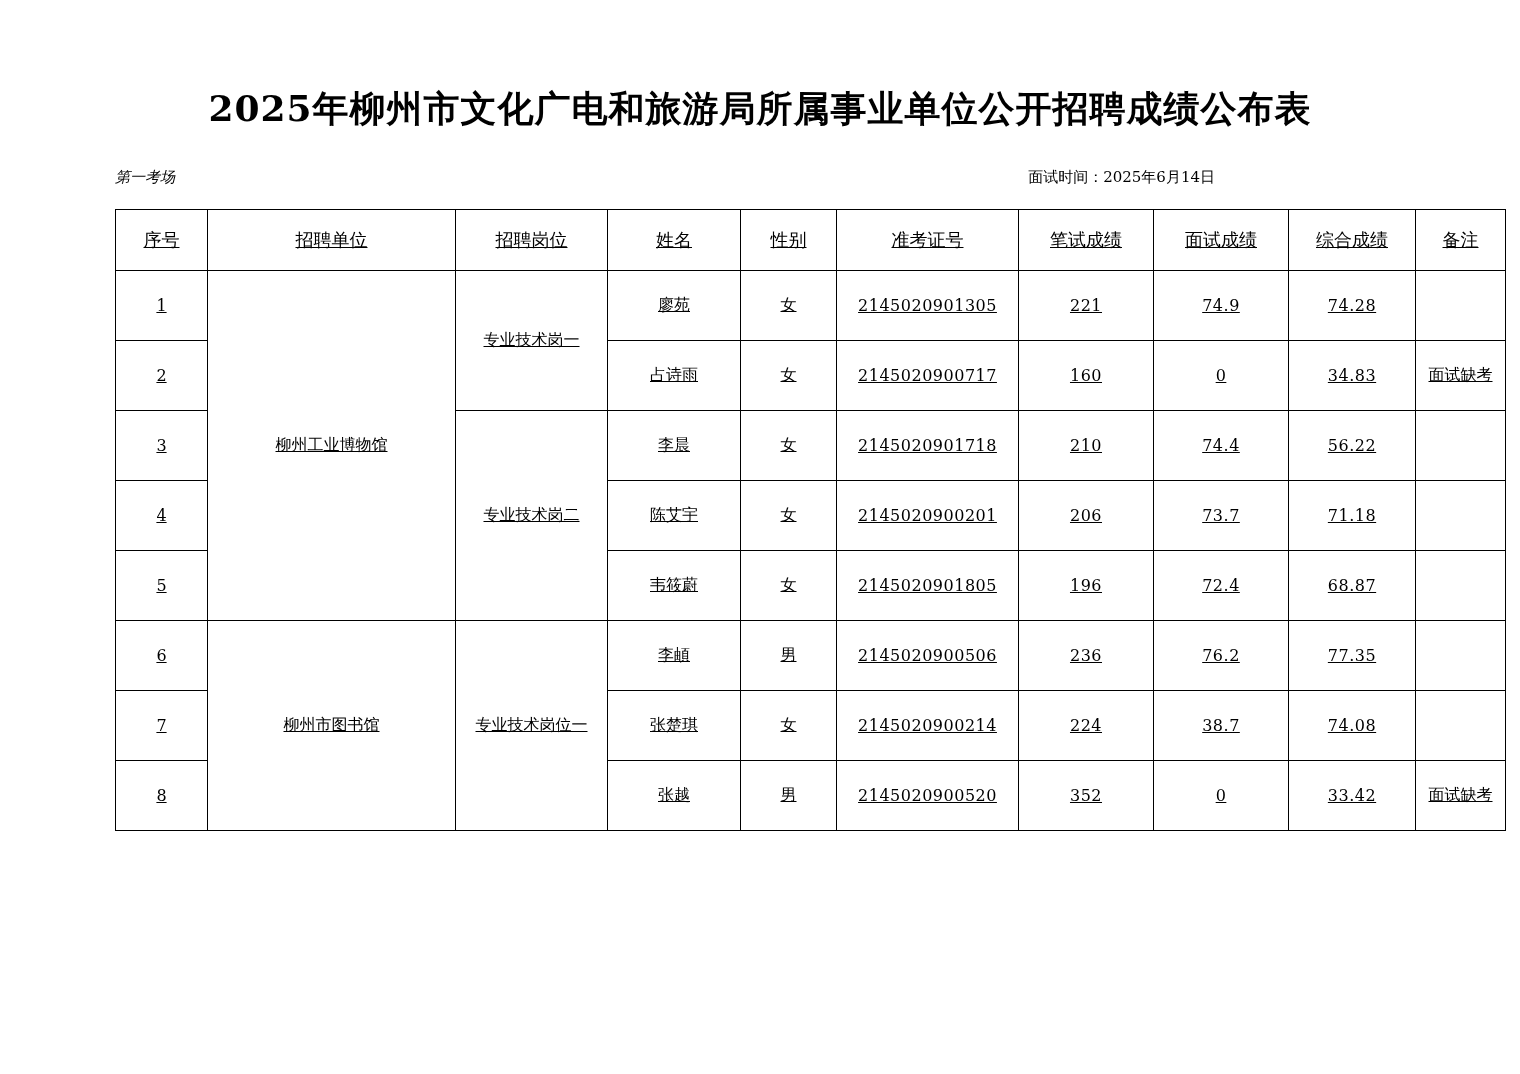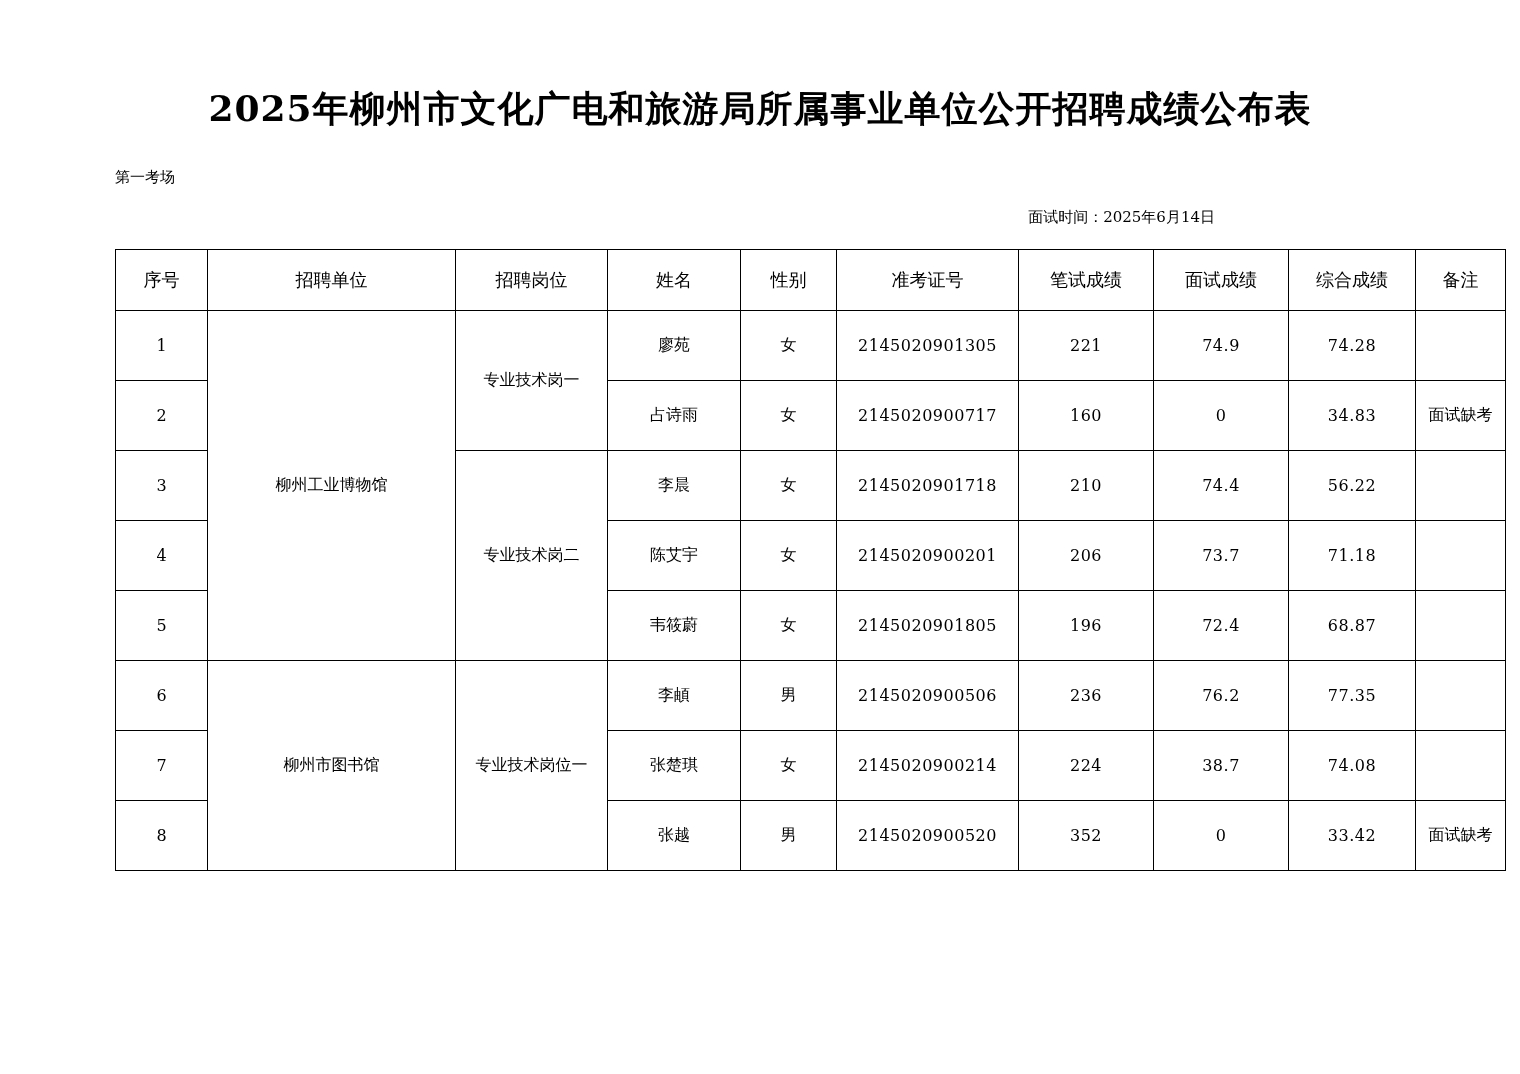--- a/index.html
+++ b/index.html
@@ -38,28 +38,29 @@
     letter-spacing: 1px;
     line-height: 40px;
   }
   .meta-row {
     display: flex;
     justify-content: space-between;
     margin: 40px 115px 0 115px;
     font-size: 15px;
     font-family: "DejaVu Serif", "Liberation Serif", serif;
   }
-  .meta-left { text-align: center; }
-  .meta-right { text-align: right; padding-right: 190px; margin-top: 40px; }
+  .meta-left { text-align: center; font-style: italic; }
+  .meta-right { text-align: right; padding-right: 190px; }
 
   table.grid {
     border-collapse: collapse;
     margin: 22px 0 0 115px;
     width: 1290px;
     table-layout: fixed;
+    text-decoration: underline;
   }
   table.grid th, table.grid td {
     border: 1px solid #000000;
     text-align: center;
     vertical-align: middle;
     font-size: 16px;
     font-family: "DejaVu Serif", "Liberation Serif", serif;
     padding: 0;
   }
   table.grid thead th {

